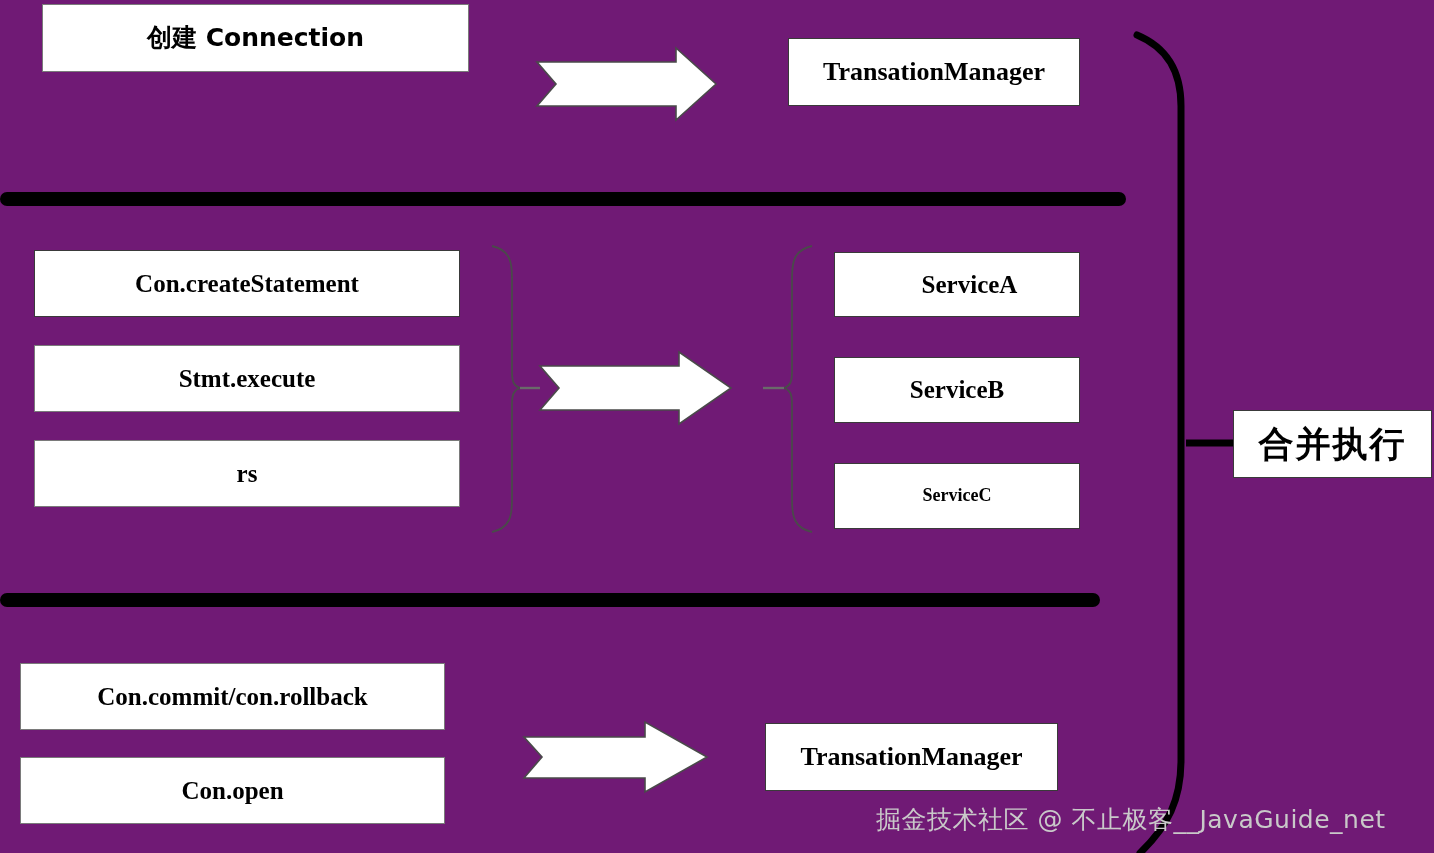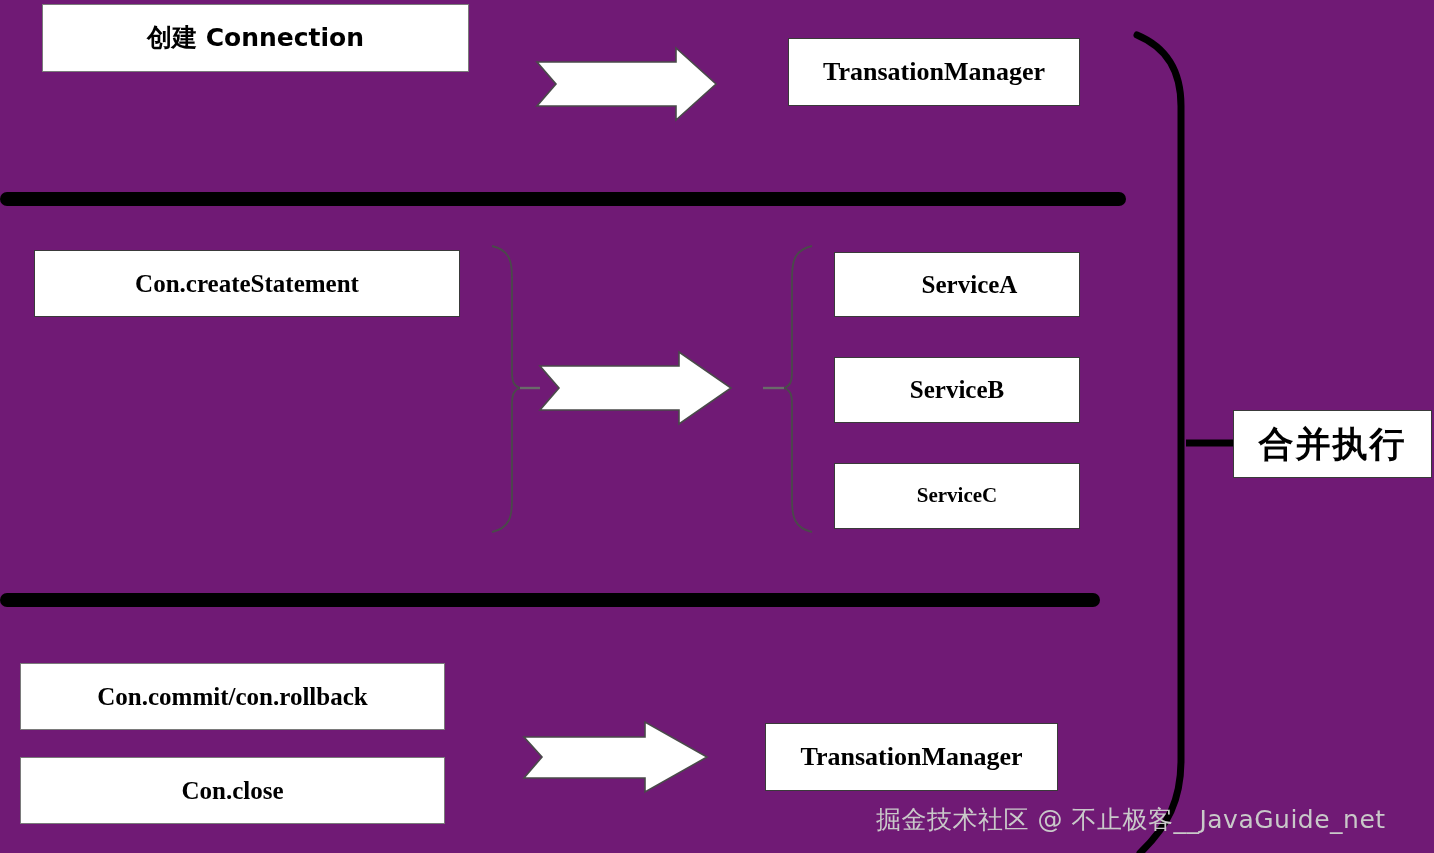--- a/index.html
+++ b/index.html
@@ -86,31 +86,33 @@
   <div class="divider-bar" style="left:0px; top:192px; width:1126px; height:14px;"></div>
   <div class="divider-bar" style="left:0px; top:593px; width:1100px; height:14px;"></div>
 
   <div class="node-box cjk-box" style="left:42px; top:4px; width:427px; height:68px; font-size:25px;">创建 Connection</div>
 
 
   <div class="node-box dark" style="left:788px; top:38px; width:292px; height:68px; font-size:26px;">TransationManager</div>
 
   <div class="node-box dark" style="left:34px; top:250px; width:426px; height:67px; font-size:25px;">Con.createStatement</div>
 
+  <div class="node-box" style="left:34px; top:345px; width:426px; height:67px; font-size:25px;">Stmt.execute</div>
 
+  <div class="node-box" style="left:34px; top:440px; width:426px; height:67px; font-size:25px;">rs</div>
 
   <div class="node-box dark" style="left:834px; top:252px; width:246px; height:65px; font-size:25px;padding-left:25px;">ServiceA</div>
 
   <div class="node-box dark" style="left:834px; top:357px; width:246px; height:66px; font-size:25px;">ServiceB</div>
 
-  <div class="node-box dark" style="left:834px; top:463px; width:246px; height:66px; font-size:21px;">ServiceC</div>
+  <div class="node-box dark" style="left:834px; top:463px; width:246px; height:66px; font-size:18px;">ServiceC</div>
 
   <div class="node-box" style="left:20px; top:663px; width:425px; height:67px; font-size:25px;">Con.commit/con.rollback</div>
 
-  <div class="node-box" style="left:20px; top:757px; width:425px; height:67px; font-size:25px;">Con.close</div>
+  <div class="node-box" style="left:20px; top:757px; width:425px; height:67px; font-size:25px;">Con.open</div>
 
   <div class="node-box dark" style="left:765px; top:723px; width:293px; height:68px; font-size:26px;">TransationManager</div>
 
   <div class="node-box cjk-box dark" style="left:1233px; top:410px; width:199px; height:68px; font-size:35px; letter-spacing:2px;">合并执行</div>
 
   <div class="watermark" style="left:876px; top:803px;">掘金技术社区 @ 不止极客__JavaGuide_net</div>
 
 </div>
 
 </body></html>

